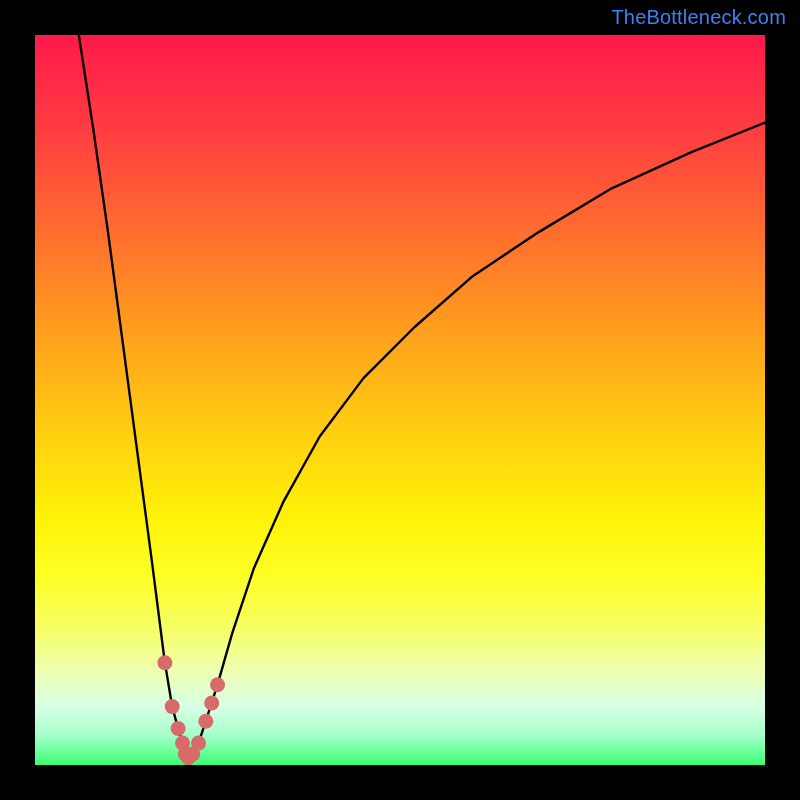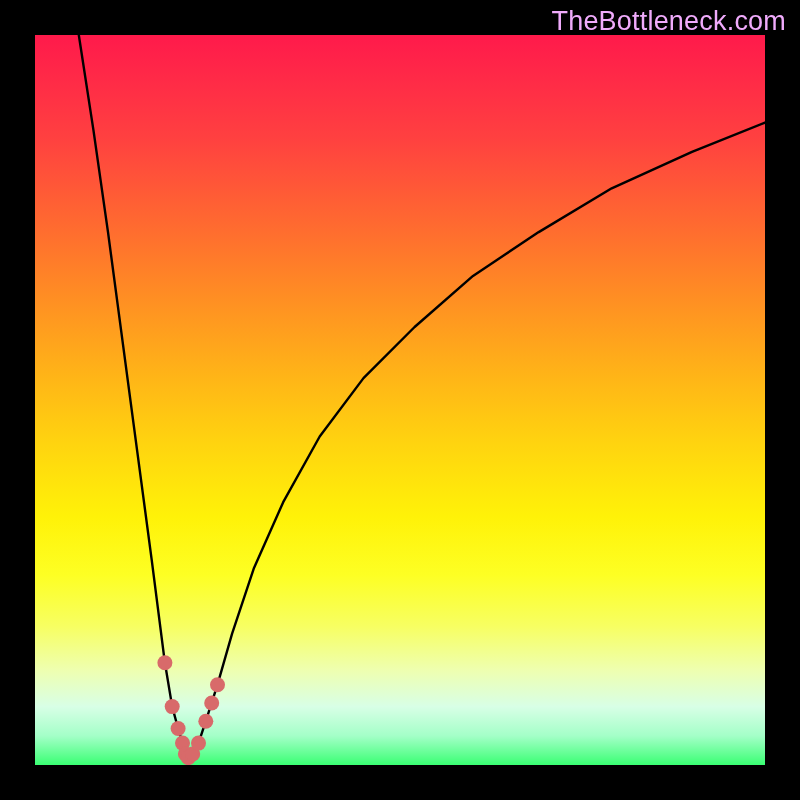--- a/index.html
+++ b/index.html
@@ -40,22 +40,22 @@
       #f7ff62 81%,
       #eeffb0 87%,
       #d8ffe6 92%,
       #a4ffc8 96%,
       #3aff73 100%);
   }
   .watermark {
     position: absolute;
     top: 6px;
     right: 14px;
-    color: #f0abfc;
-    font-size: 27px;
+    color: #3b82f6;
+    font-size: 20px;
     letter-spacing: 0.2px;
     user-select: none;
   }
   svg.curve {
     position: absolute;
     inset: 0;
     width: 100%;
     height: 100%;
   }
 </style>

